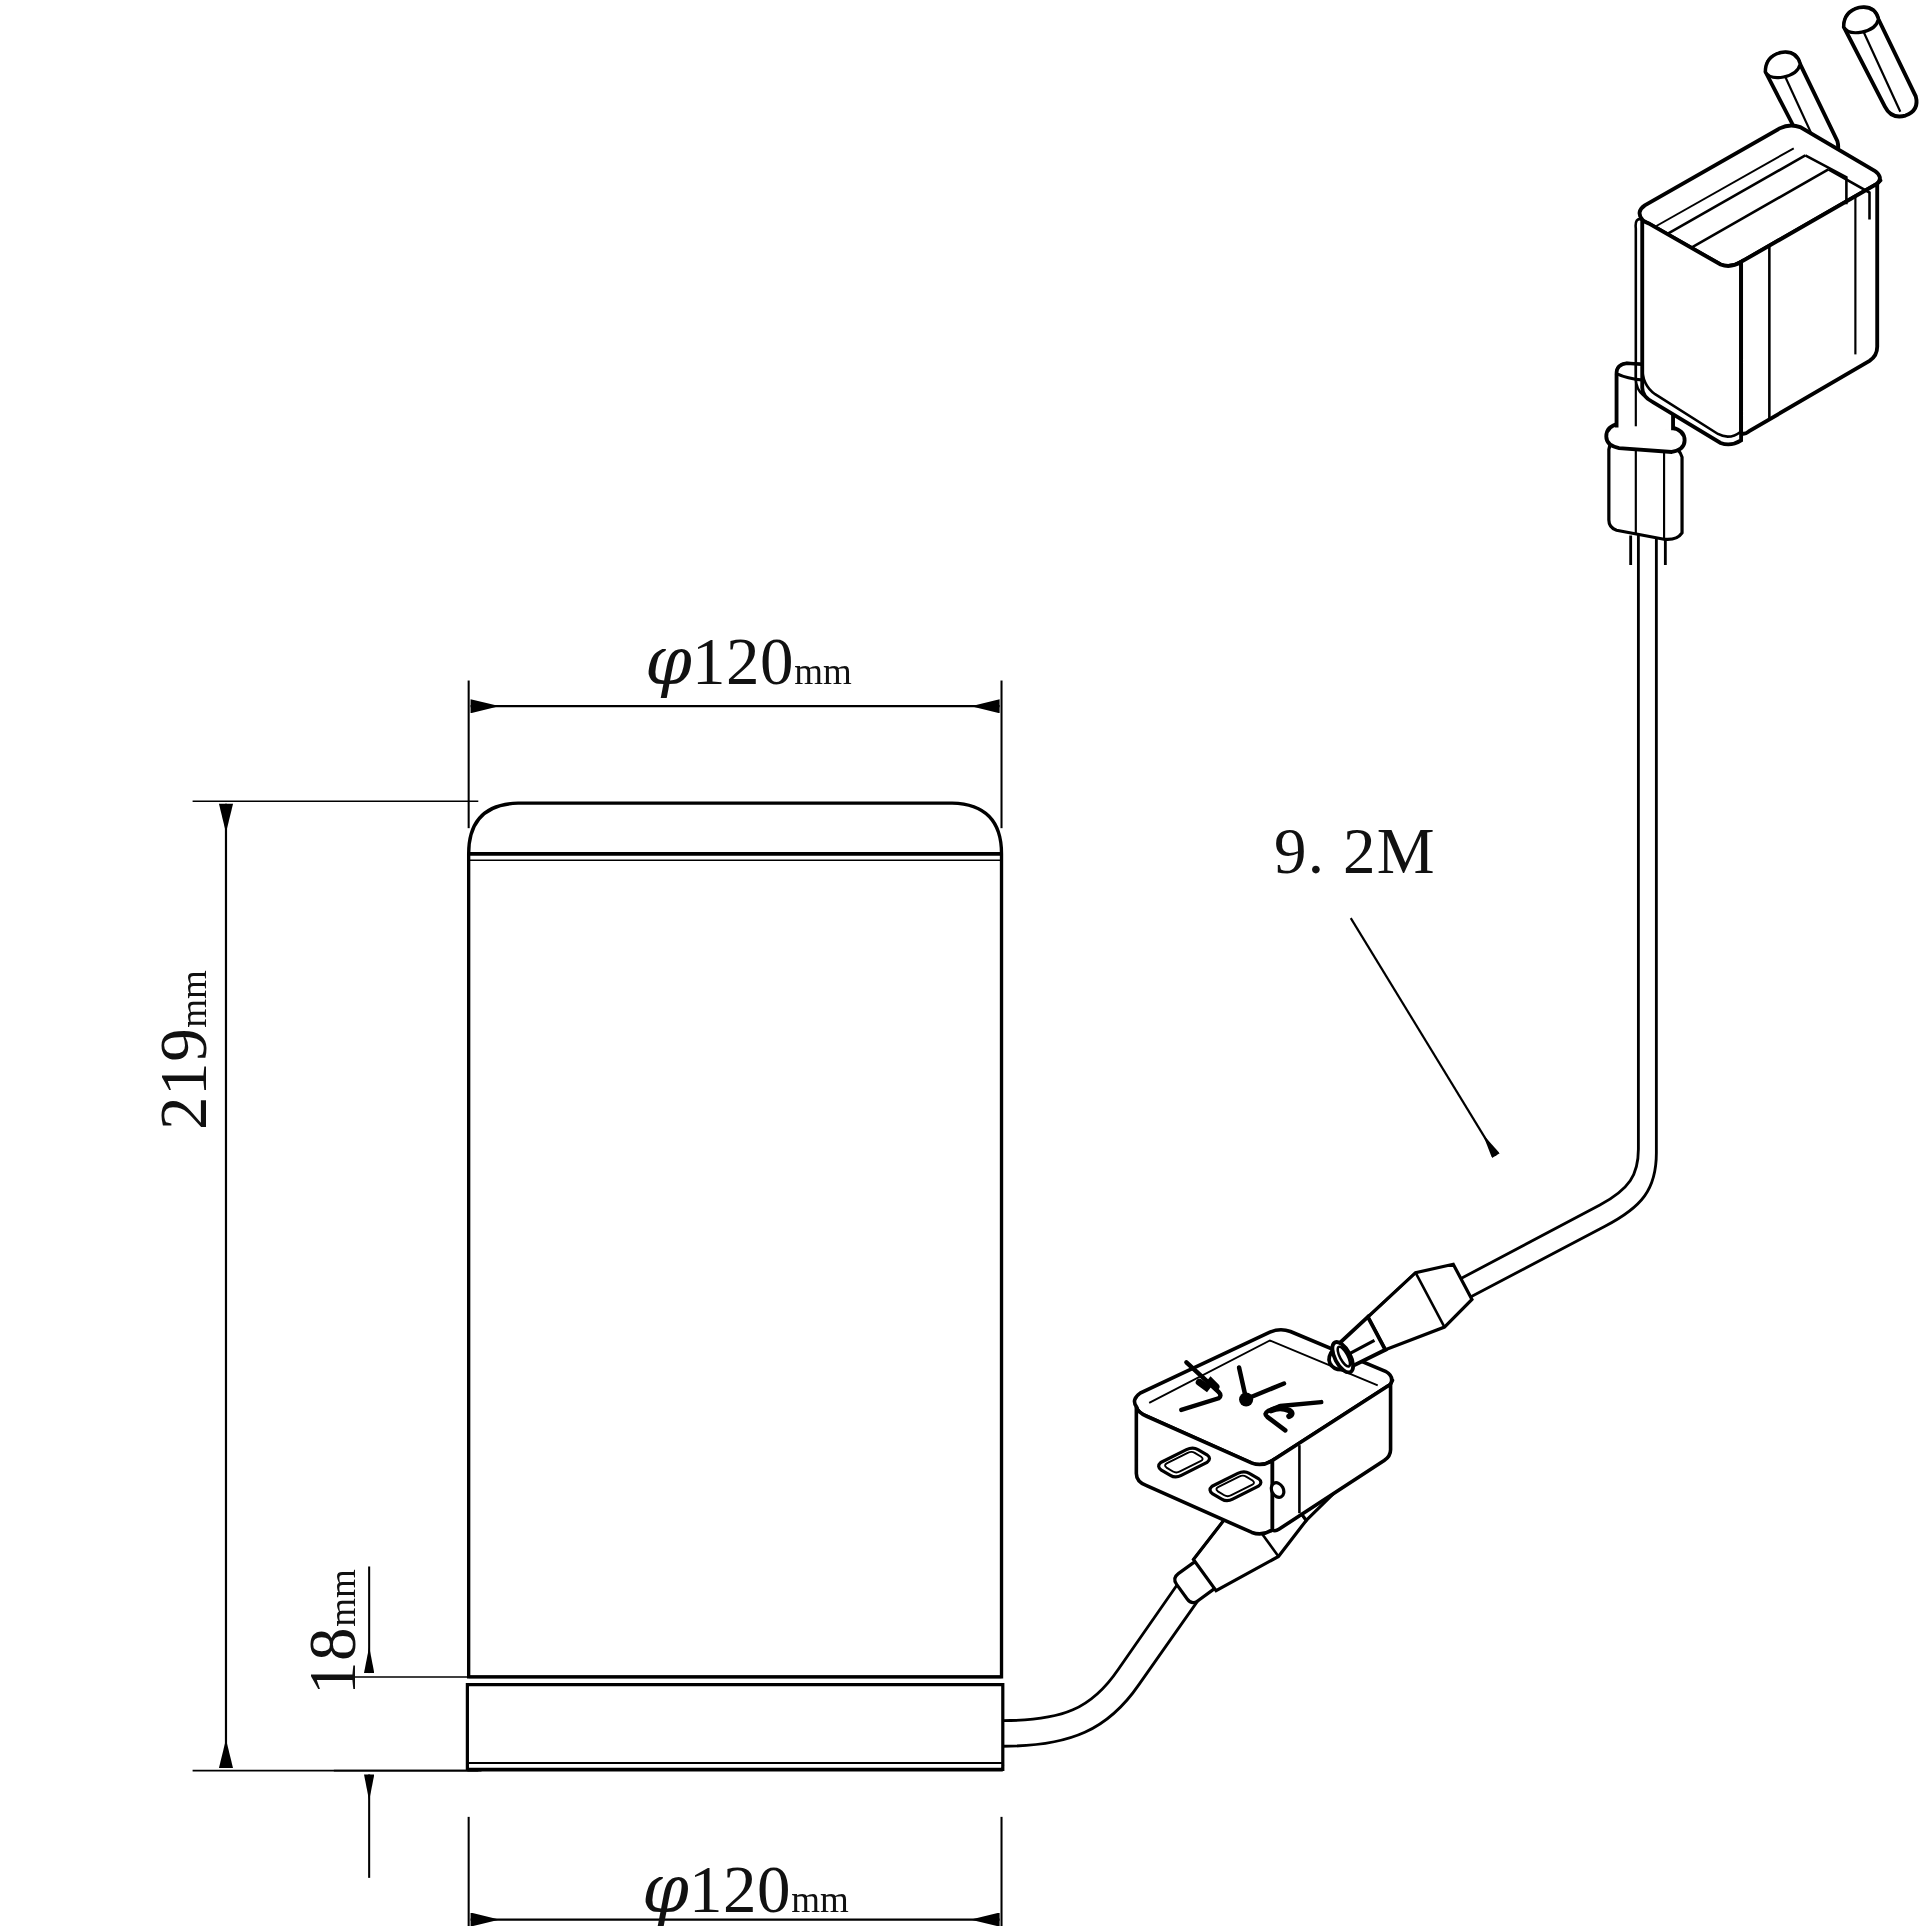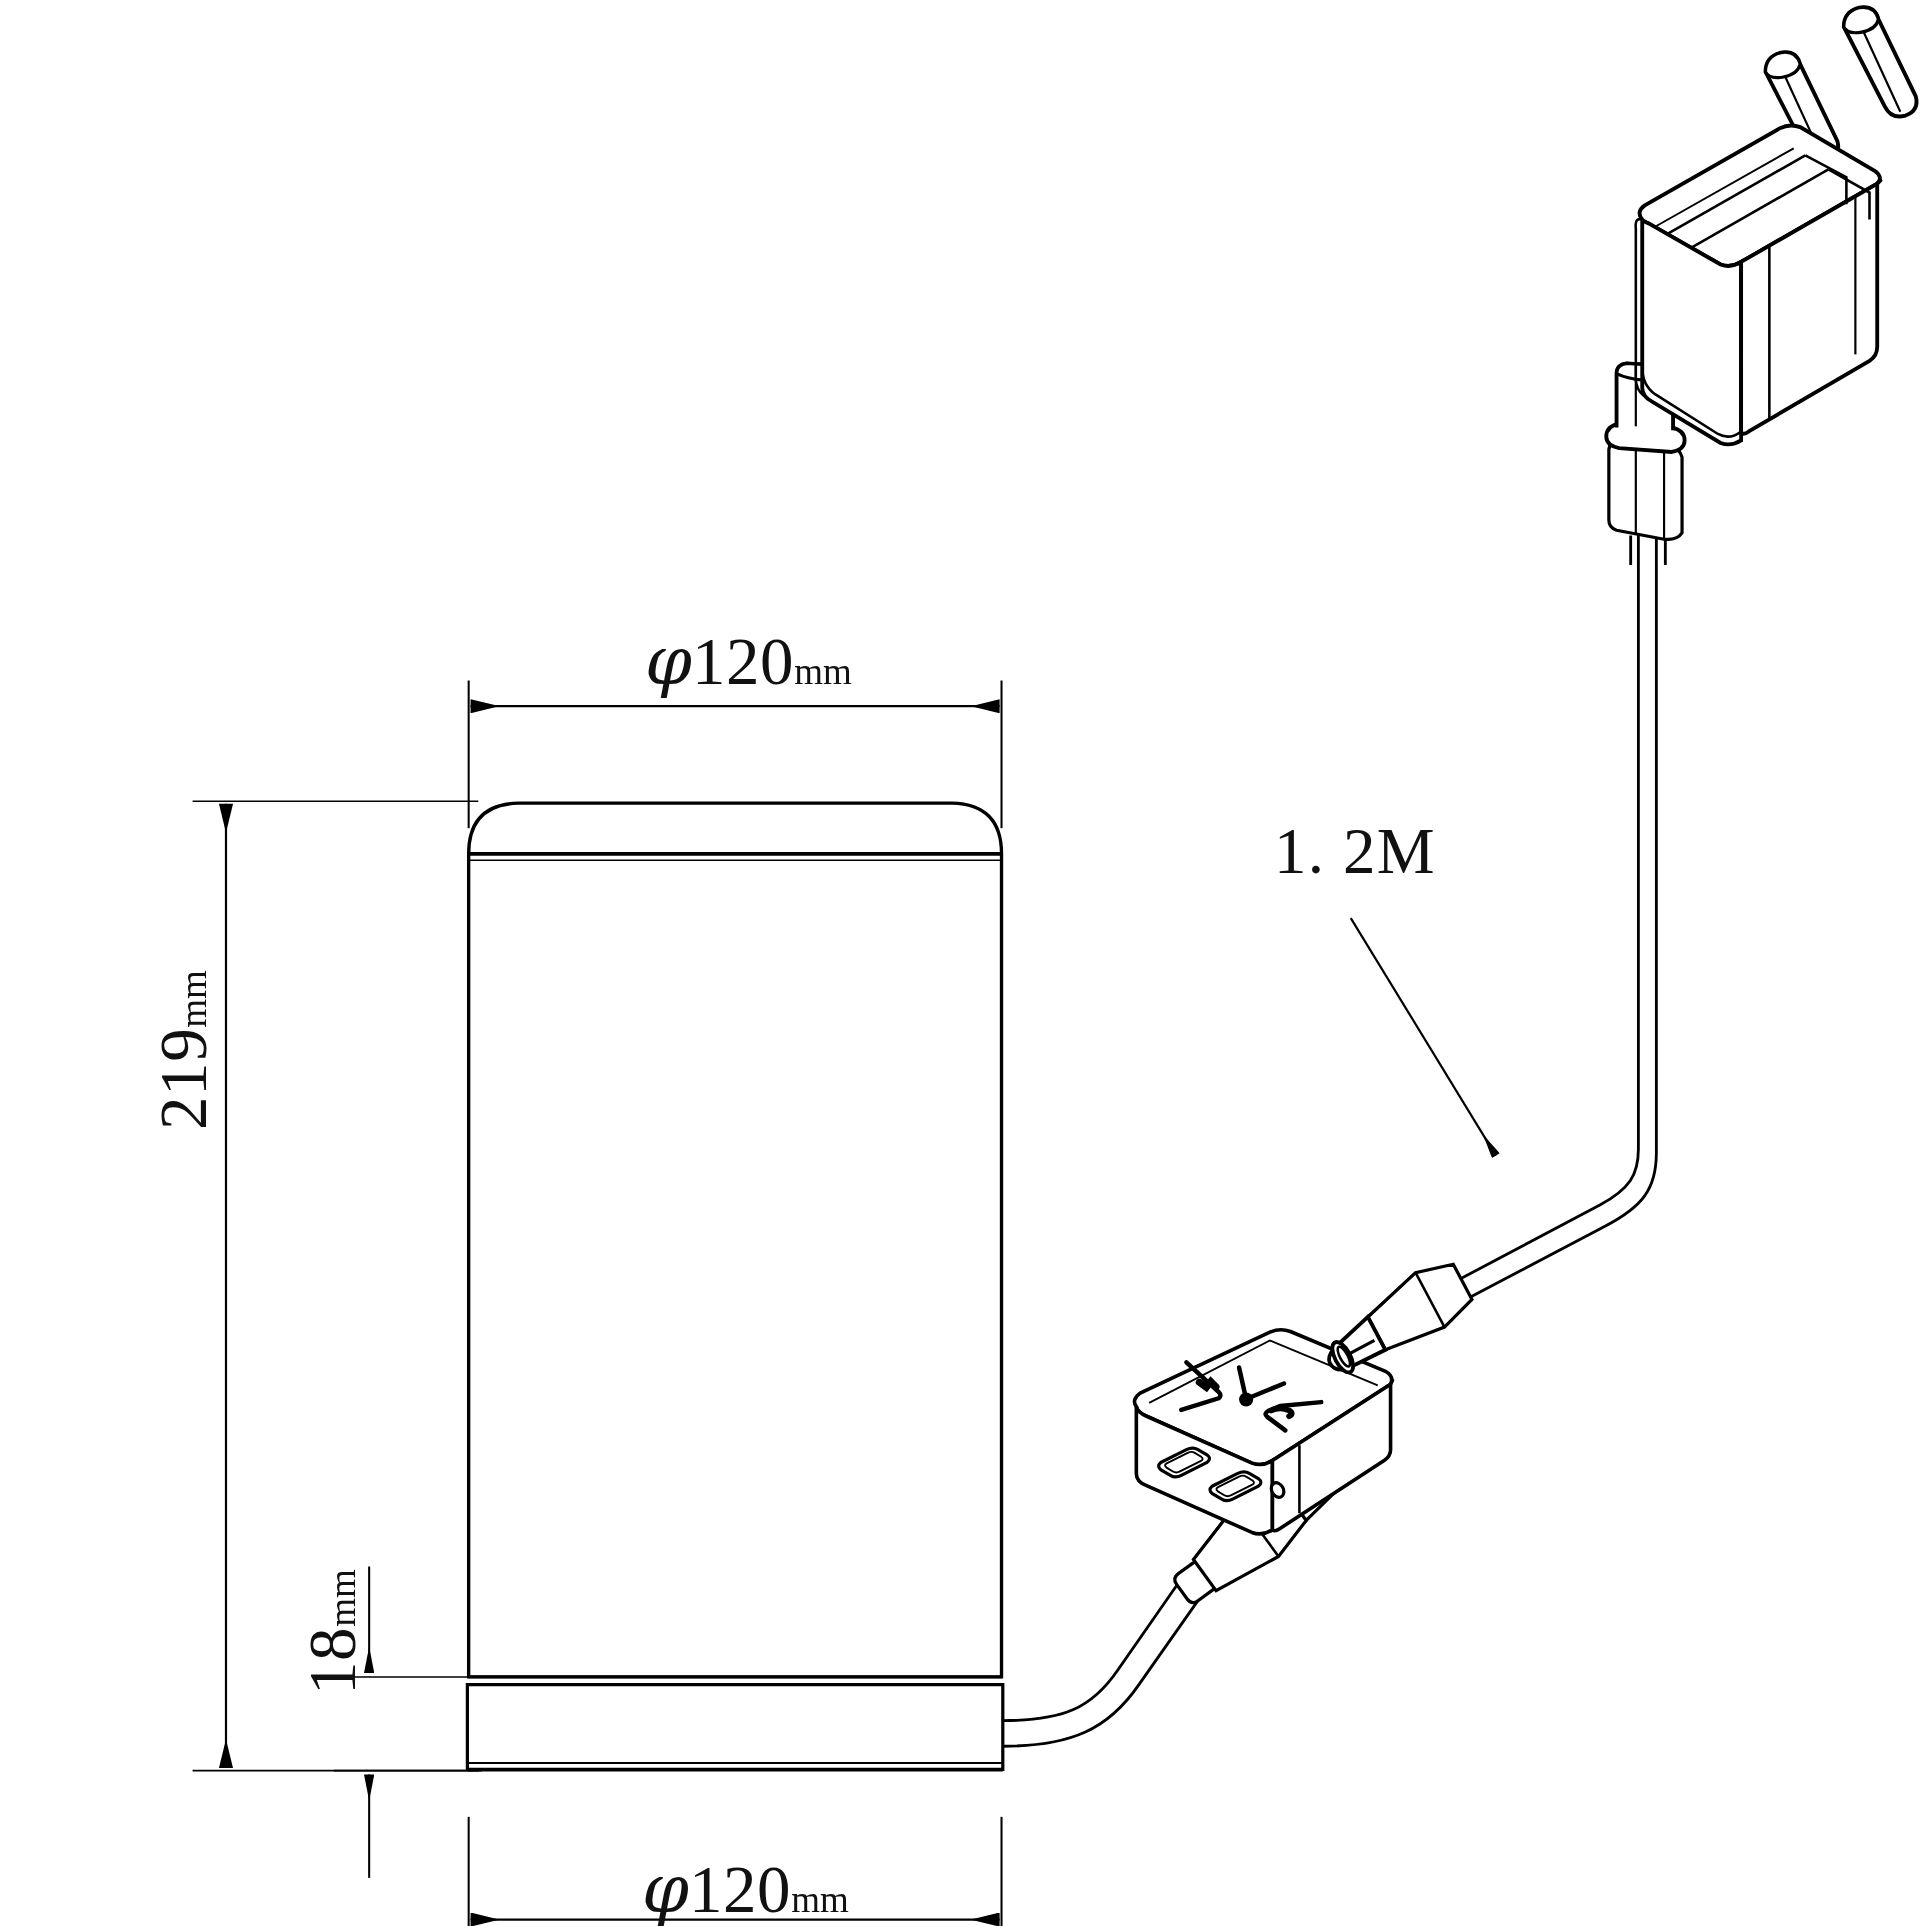--- a/index.html
+++ b/index.html
@@ -341,16 +341,16 @@
   </div>
 
   <div class="dim-text" id="label-height">
     <span class="dim-main">219</span><span class="dim-unit">mm</span>
   </div>
 
   <div class="dim-text" id="label-base">
     <span class="dim-main">18</span><span class="dim-unit">mm</span>
   </div>
 
-  <div class="dim-text dim-main" id="label-cable">1. 2M</div>
+  <div class="dim-text dim-main" id="label-cable">9. 2M</div>
 
 </div>
 
 
 </body></html>

